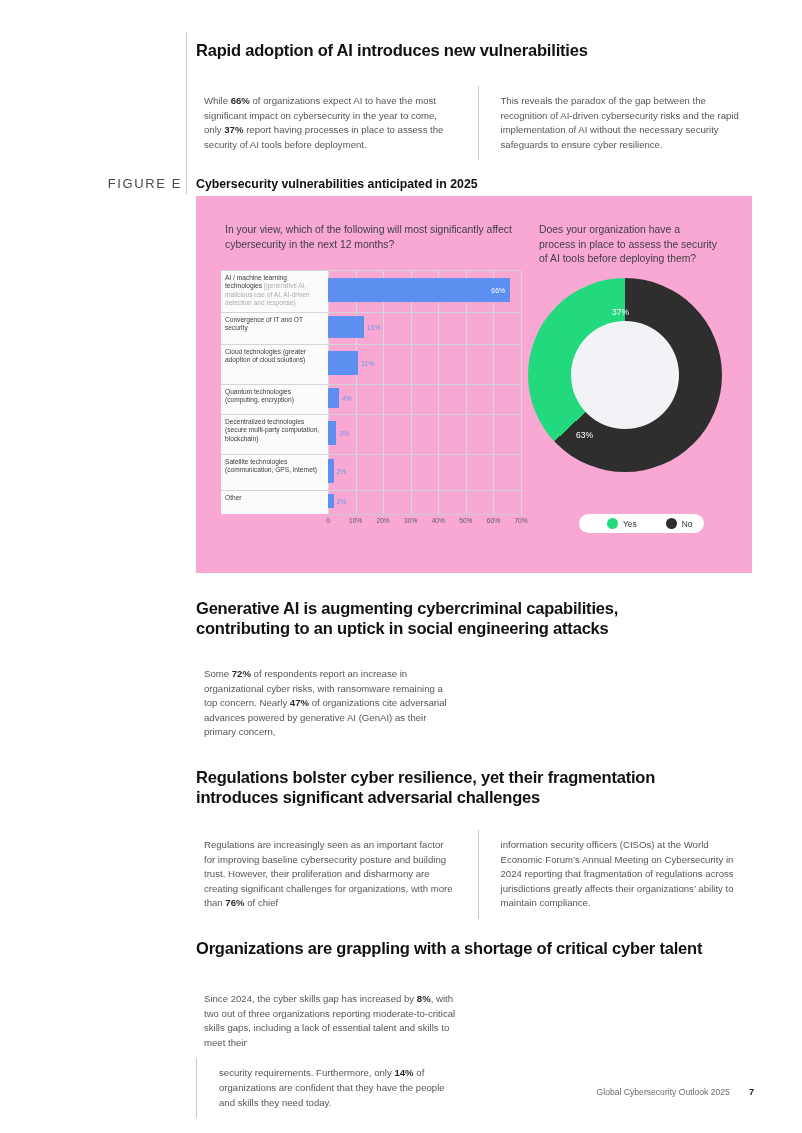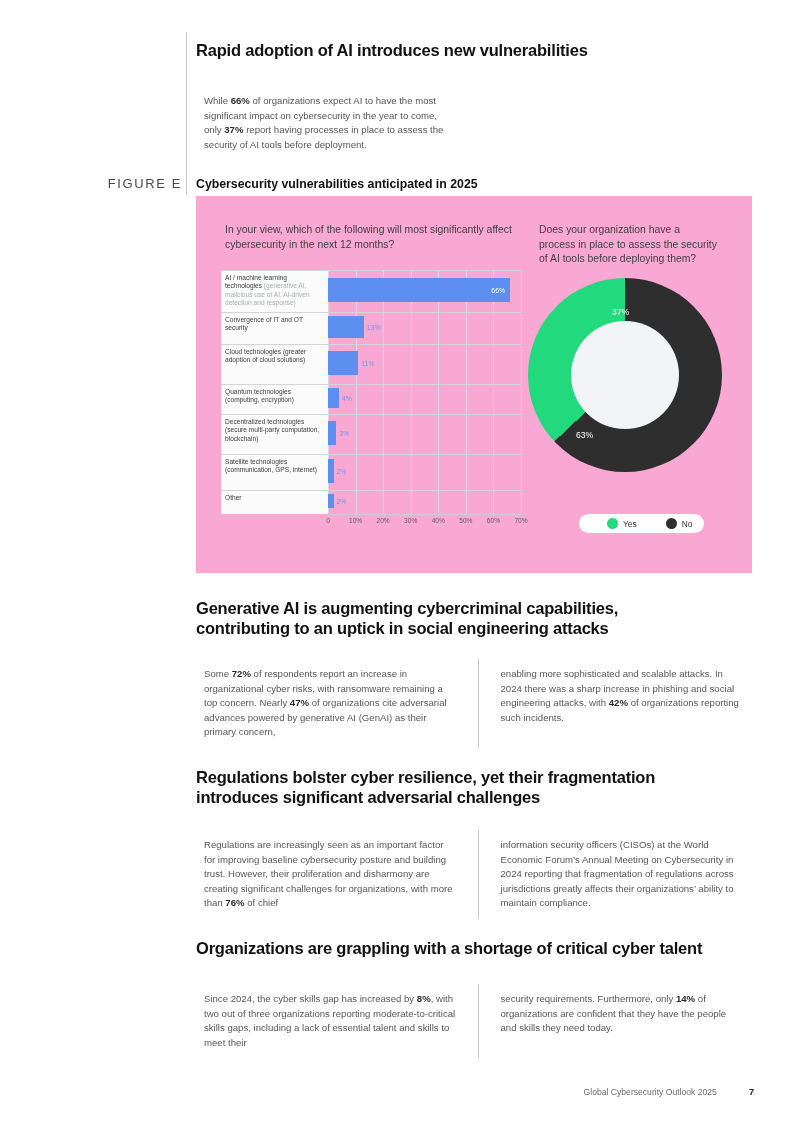--- a/index.html
+++ b/index.html
@@ -103,38 +103,41 @@
     background:#ffffff;border-radius:12px;
     padding:4px 12px;
   }
   .legend .li{display:flex;align-items:center;gap:5px;padding-left:16px;}
   .dot{width:11px;height:11px;border-radius:50%;display:block;}
   .legend .lt{font-size:8.4px;color:#333333;}
 
   
   .footer{
     position:absolute;right:48px;bottom:36px;
-    display:flex;align-items:baseline;gap:32px;
+    display:flex;align-items:baseline;gap:19px;
     font-size:8.6px;color:#6b6b6b;
   }
   .footer .pg{font-weight:700;color:#222222;font-size:9.2px;}
 </style>
 </head>
 <body>
 
 <div class="page">
 
   <div class="rule-v" style="top:32px;height:144px;"></div>
   <div class="rule-v" style="top:172px;height:22px;"></div>
 
   <h2 class="sec" style="top:40px;width:540px;">Rapid adoption of AI introduces new vulnerabilities</h2>
 
   <div class="cols" style="left:196px;top:86px;width:556px;">
     <div class="col left" style="width:268px;padding-right:14px;">
         <p>While <b>66%</b> of organizations expect AI to have the most significant impact on cybersecurity in the year to come, only <b>37%</b> report having processes in place to assess the security of AI tools before deployment.</p>
+      </div>
+    <div class="col right" style="width:260px;padding-left:14px;">
+        <p>This reveals the paradox of the gap between the recognition of AI-driven cybersecurity risks and the rapid implementation of AI without the necessary security safeguards to ensure cyber resilience.</p>
       </div>
   </div>
 
   <div class="figure-label">FIGURE E</div>
   <h3 class="fig-title" style="top:176px;">Cybersecurity vulnerabilities anticipated in 2025</h3>
 
   <div class="panel">
 
     <div class="q-title q-left">In your view, which of the following will most significantly affect cybersecurity in the next 12 months?</div>
 
@@ -303,39 +306,36 @@
       </div>
     </div>
   </div>
 
   <h2 class="sec" style="top:598px;width:500px;">Generative AI is augmenting cybercriminal capabilities, contributing to an uptick in social engineering attacks</h2>
 
   <div class="cols" style="left:196px;top:659px;width:556px;">
     <div class="col left" style="width:268px;padding-right:14px;">
         <p>Some <b>72%</b> of respondents report an increase in organizational cyber risks, with ransomware remaining a top concern. Nearly <b>47%</b> of organizations cite adversarial advances powered by generative AI (GenAI) as their primary concern,</p>
       </div>
-    <div class="col right" style="width:260px;padding-left:14px;">
-        <p>enabling more sophisticated and scalable attacks. In 2024 there was a sharp increase in phishing and social engineering attacks, with <b>42%</b> of organizations reporting such incidents.</p>
-      </div>
   </div>
 
   <h2 class="sec" style="top:767px;width:530px;">Regulations bolster cyber resilience, yet their fragmentation introduces significant adversarial challenges</h2>
 
   <div class="cols" style="left:196px;top:830px;width:556px;">
     <div class="col left" style="width:268px;padding-right:14px;">
         <p>Regulations are increasingly seen as an important factor for improving baseline cybersecurity posture and building trust. However, their proliferation and disharmony are creating significant challenges for organizations, with more than <b>76%</b> of chief</p>
       </div>
     <div class="col right" style="width:260px;padding-left:14px;">
         <p>information security officers (CISOs) at the World Economic Forum’s Annual Meeting on Cybersecurity in 2024 reporting that fragmentation of regulations across jurisdictions greatly affects their organizations’ ability to maintain compliance.</p>
       </div>
   </div>
 
   <h2 class="sec" style="top:938px;width:560px;">Organizations are grappling with a shortage of critical cyber talent</h2>
 
-  <div class="cols" style="left:196px;top:984px;width:556px;">
+  <div class="cols" style="left:196px;top:984px;width:556px;flex-direction:column;">
     <div class="col left" style="width:268px;padding-right:14px;">
         <p>Since 2024, the cyber skills gap has increased by <b>8%</b>, with two out of three organizations reporting moderate-to-critical skills gaps, including a lack of essential talent and skills to meet their</p>
       </div>
     <div class="col right" style="width:260px;padding-left:14px;">
         <p>security requirements. Furthermore, only <b>14%</b> of organizations are confident that they have the people and skills they need today.</p>
       </div>
   </div>
 
   <div class="footer">
     <span>Global Cybersecurity Outlook 2025</span>

